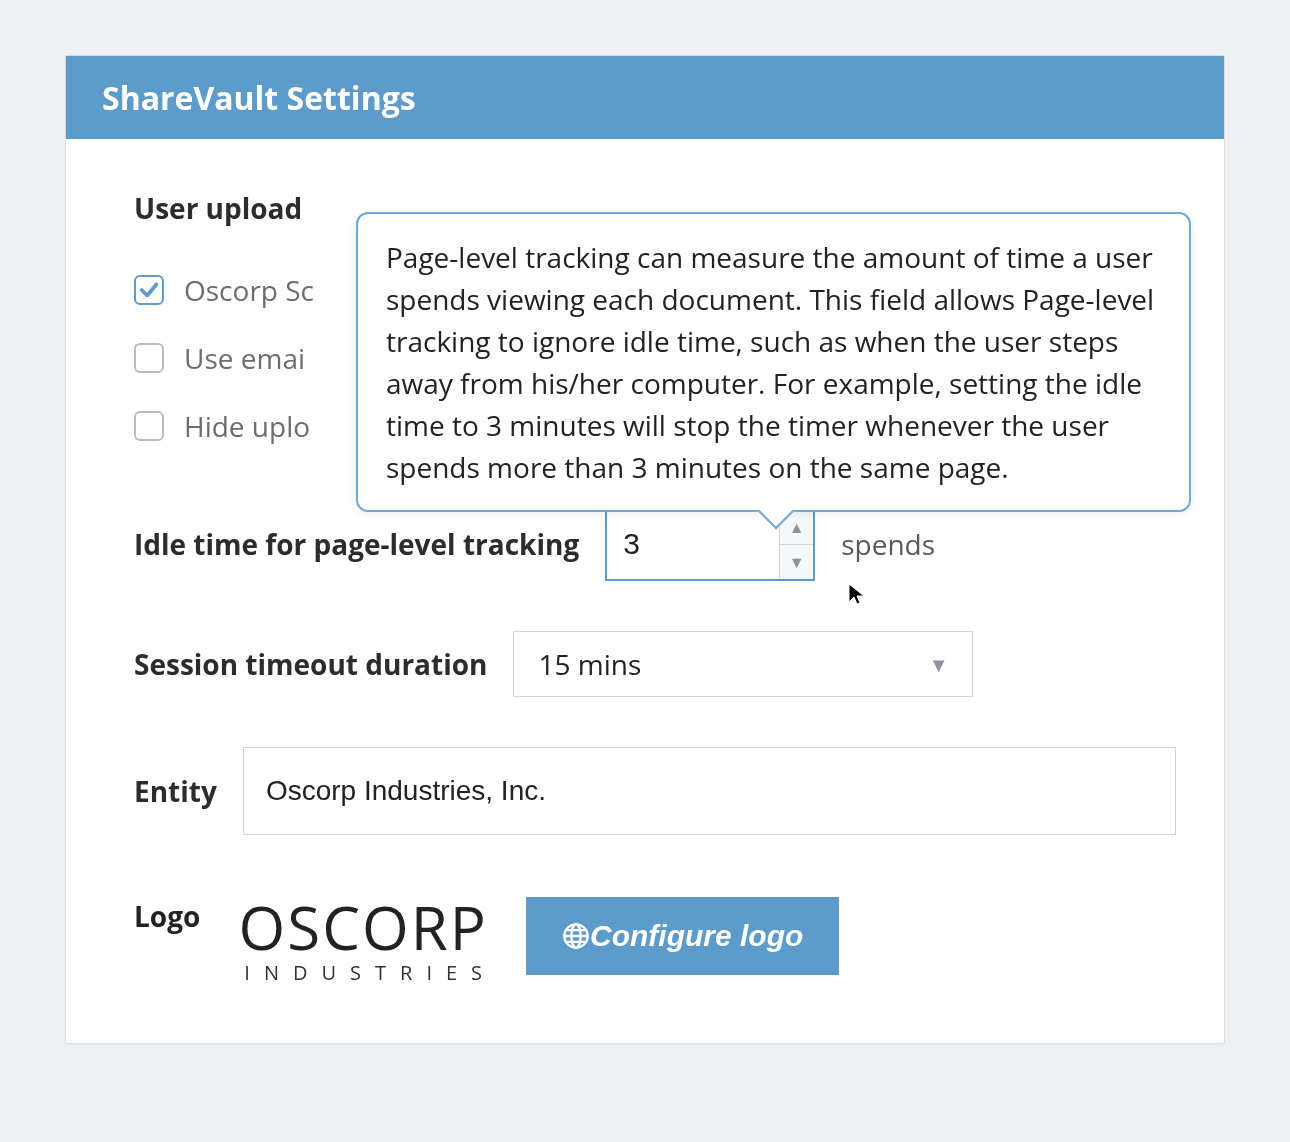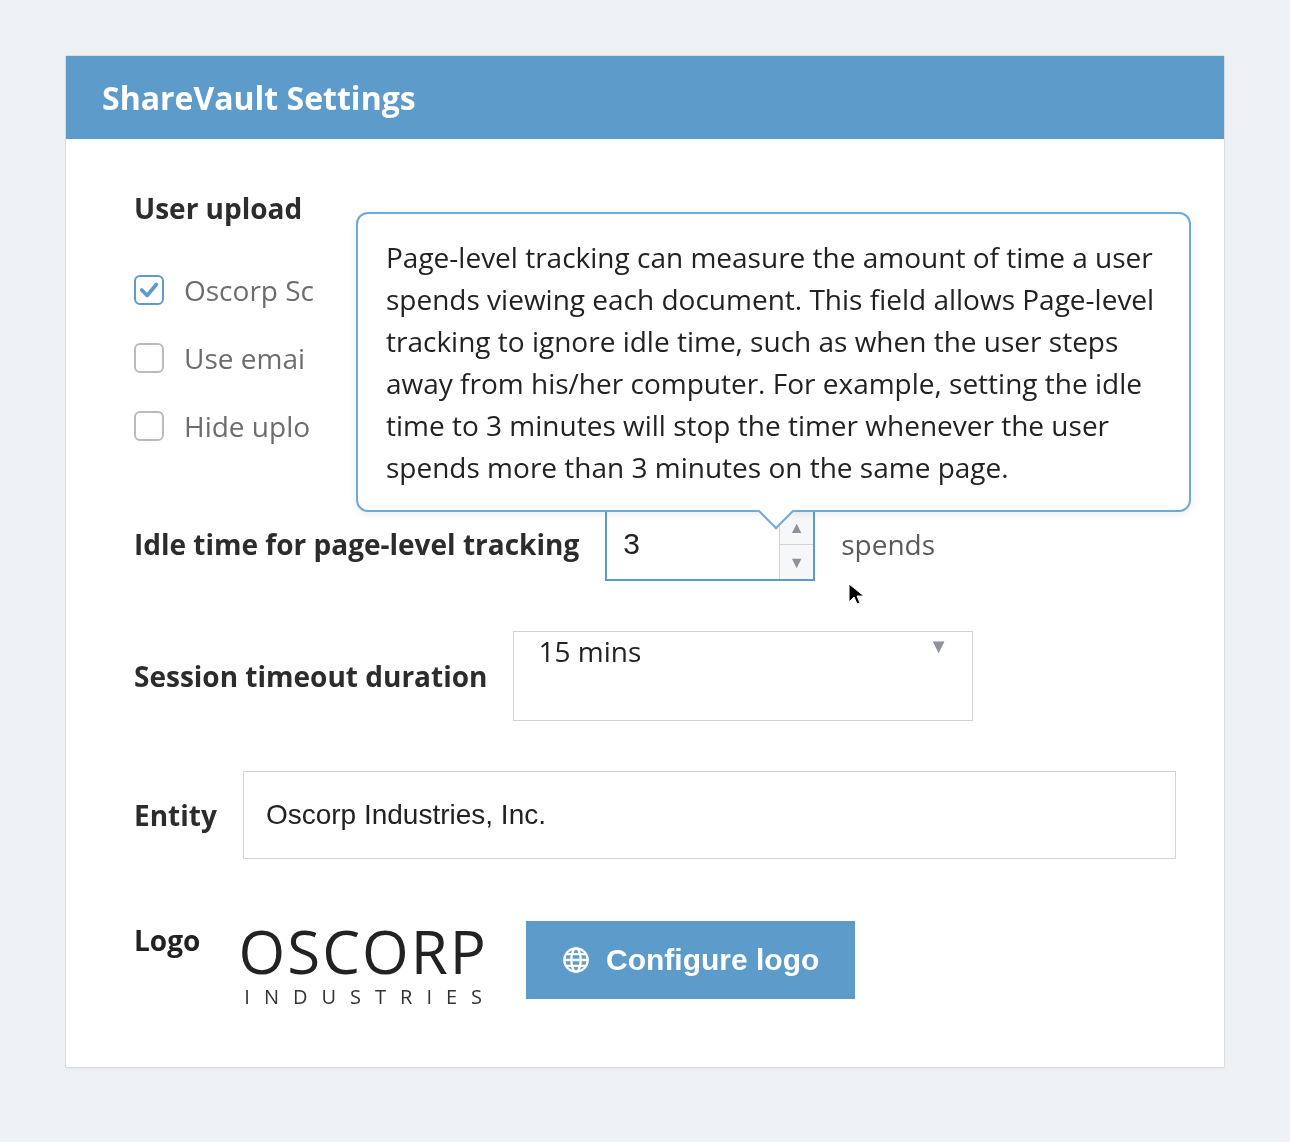--- a/index.html
+++ b/index.html
@@ -106,23 +106,24 @@
   .spinner-arrow + .spinner-arrow { border-top: 1px solid #cfd4d9; }
 
   .units {
     color: #5a5a5a;
     font-weight: 400;
   }
 
   .select {
     border: 1px solid #cfd4d9;
     background: #fff;
-    height: 90px;
+    height: 66px;
     min-width: 460px;
     display: flex;
+    align-items: center;
     justify-content: space-between;
     padding: 0 24px;
     font-weight: 400;
     color: #222;
     cursor: pointer;
     gap: 44px;
   }
   .select .chev {
     color: #8b939c;
     font-size: 20px;
@@ -170,22 +171,22 @@
   }
   .btn {
     background: #5D9BCB;
     color: #fff;
     font-weight: 700;
     font-size: 30px;
     padding: 22px 36px;
     border: none;
     display: inline-flex;
     align-items: center;
-    gap: 16px;
     cursor: pointer;
+    font-style: italic;
   }
   .btn svg { width: 28px; height: 28px; }
 
   
   .tooltip {
     position: absolute;
     top: 156px;
     left: 290px;
     width: 835px;
     background: #fff;

